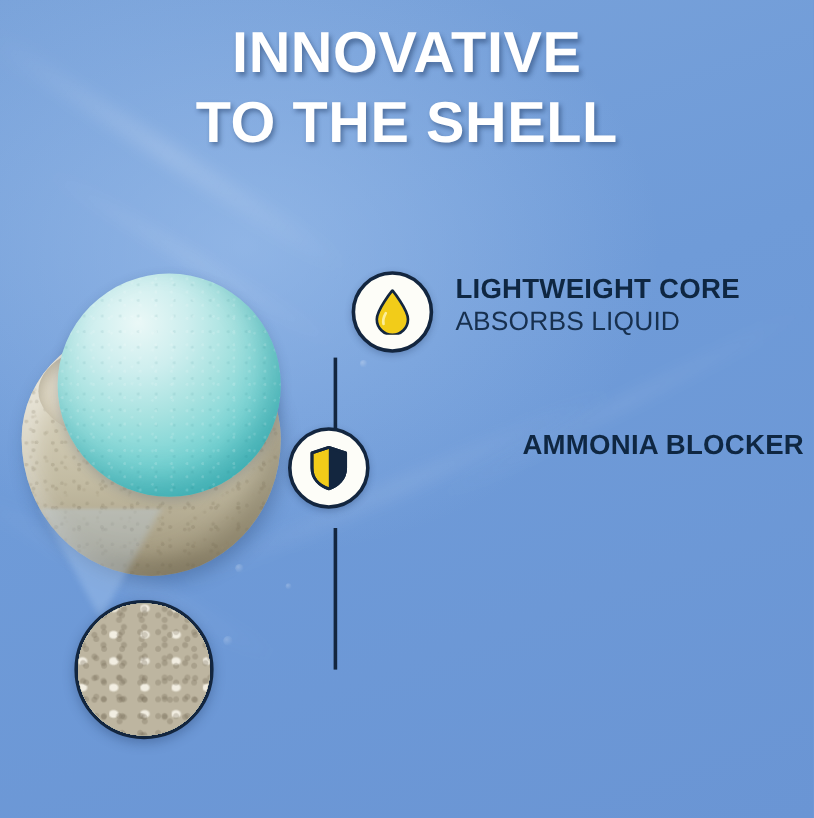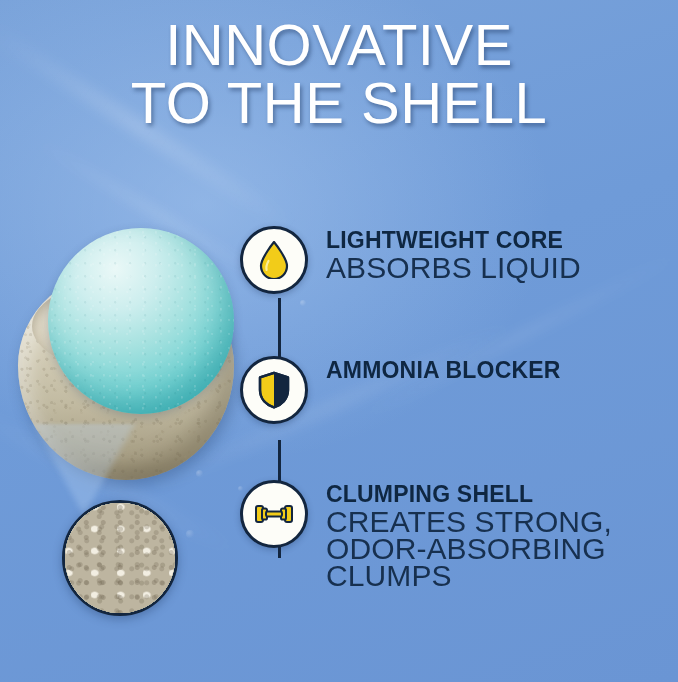--- a/index.html
+++ b/index.html
@@ -45,23 +45,23 @@
   }
 
   
   #title-block {
     position: absolute;
     top: 16px;
     left: 0;
     width: 678px;
     text-align: center;
     color: #ffffff;
-    font-size: 58px;
+    font-size: 48px;
     line-height: 58px;
-    font-weight: 400;
+    font-weight: 700;
     letter-spacing: 0.5px;
     text-shadow: 2px 3px 4px rgba(20,45,85,0.45);
   }
   #title-block .tline { display: block; white-space: nowrap; }
 
   
   #product-art {
     position: absolute;
     left: 8px;
     top: 228px;
@@ -214,22 +214,22 @@
   }
   #conn-1 { top: 72px;  height: 72px; }
   #conn-2 { top: 214px; height: 118px; }
 
   .feature-row {
     position: relative;
     display: flex;
     align-items: flex-start;
     z-index: 2;
   }
-  #feature-0 { margin-top: 0px; }
-  #feature-1 { margin-top: 62px; }
+  #feature-0 { margin-top: 0px; justify-content: center; }
+  #feature-1 { margin-top: 62px; justify-content: space-between; }
   #feature-2 { margin-top: 56px; }
 
   .badge {
     position: relative;
     flex: 0 0 auto;
     width: 62px;
     height: 62px;
     border-radius: 50%;
     background: #fdfdf8;
     border: 3px solid #13263f;
@@ -246,21 +246,21 @@
   .feature-heading {
     color: #0f2742;
     font-size: 23px;
     line-height: 27px;
     font-weight: bold;
     letter-spacing: 0.2px;
     white-space: nowrap;
   }
   .feature-desc {
     color: #17304f;
-    font-size: 30px;
+    font-size: 22px;
     line-height: 27px;
     font-weight: 400;
     letter-spacing: 0.1px;
   }
   .feature-desc .dline { display: block; white-space: nowrap; }
 </style>
 </head>
 <body>
 
 <div id="infographic">
@@ -326,36 +326,15 @@
             <path d="M16 1.8 L30 6.4 V19 C30 28 23.6 33.8 16 36.4 Z" fill="#13263f"></path>
             <path d="M16 1.8 L30 6.4 V19 C30 28 23.6 33.8 16 36.4 C8.4 33.8 2 28 2 19 V6.4 Z" fill="none" stroke="#13263f" stroke-width="2.4" stroke-linejoin="round"></path>
           </svg>
         </span>
       </div>
       <div class="feature-text">
         <div class="feature-heading">AMMONIA BLOCKER</div>
       </div>
     </div>
 
-    <div class="feature-row" id="feature-2">
-      <div class="badge">
-        <span>
-          <svg width="40" height="26" viewBox="0 0 40 26" aria-hidden="true">
-            <rect x="2" y="5" width="7" height="16" rx="2" fill="#f2cc19" stroke="#13263f" stroke-width="2"></rect>
-            <rect x="8" y="7.5" width="5" height="11" rx="1.6" fill="#f2cc19" stroke="#13263f" stroke-width="2"></rect>
-            <rect x="31" y="5" width="7" height="16" rx="2" fill="#f2cc19" stroke="#13263f" stroke-width="2"></rect>
-            <rect x="27" y="7.5" width="5" height="11" rx="1.6" fill="#f2cc19" stroke="#13263f" stroke-width="2"></rect>
-            <rect x="12" y="10.5" width="16" height="5" rx="1.4" fill="#f2cc19" stroke="#13263f" stroke-width="2"></rect>
-          </svg>
-        </span>
-      </div>
-      <div class="feature-text">
-        <div class="feature-heading">CLUMPING SHELL</div>
-        <div class="feature-desc">
-          <span class="dline">CREATES STRONG,</span>
-          <span class="dline">ODOR-ABSORBING</span>
-          <span class="dline">CLUMPS</span>
-        </div>
-      </div>
-    </div>
 
   </div>
 </div>
 
 </body></html>

